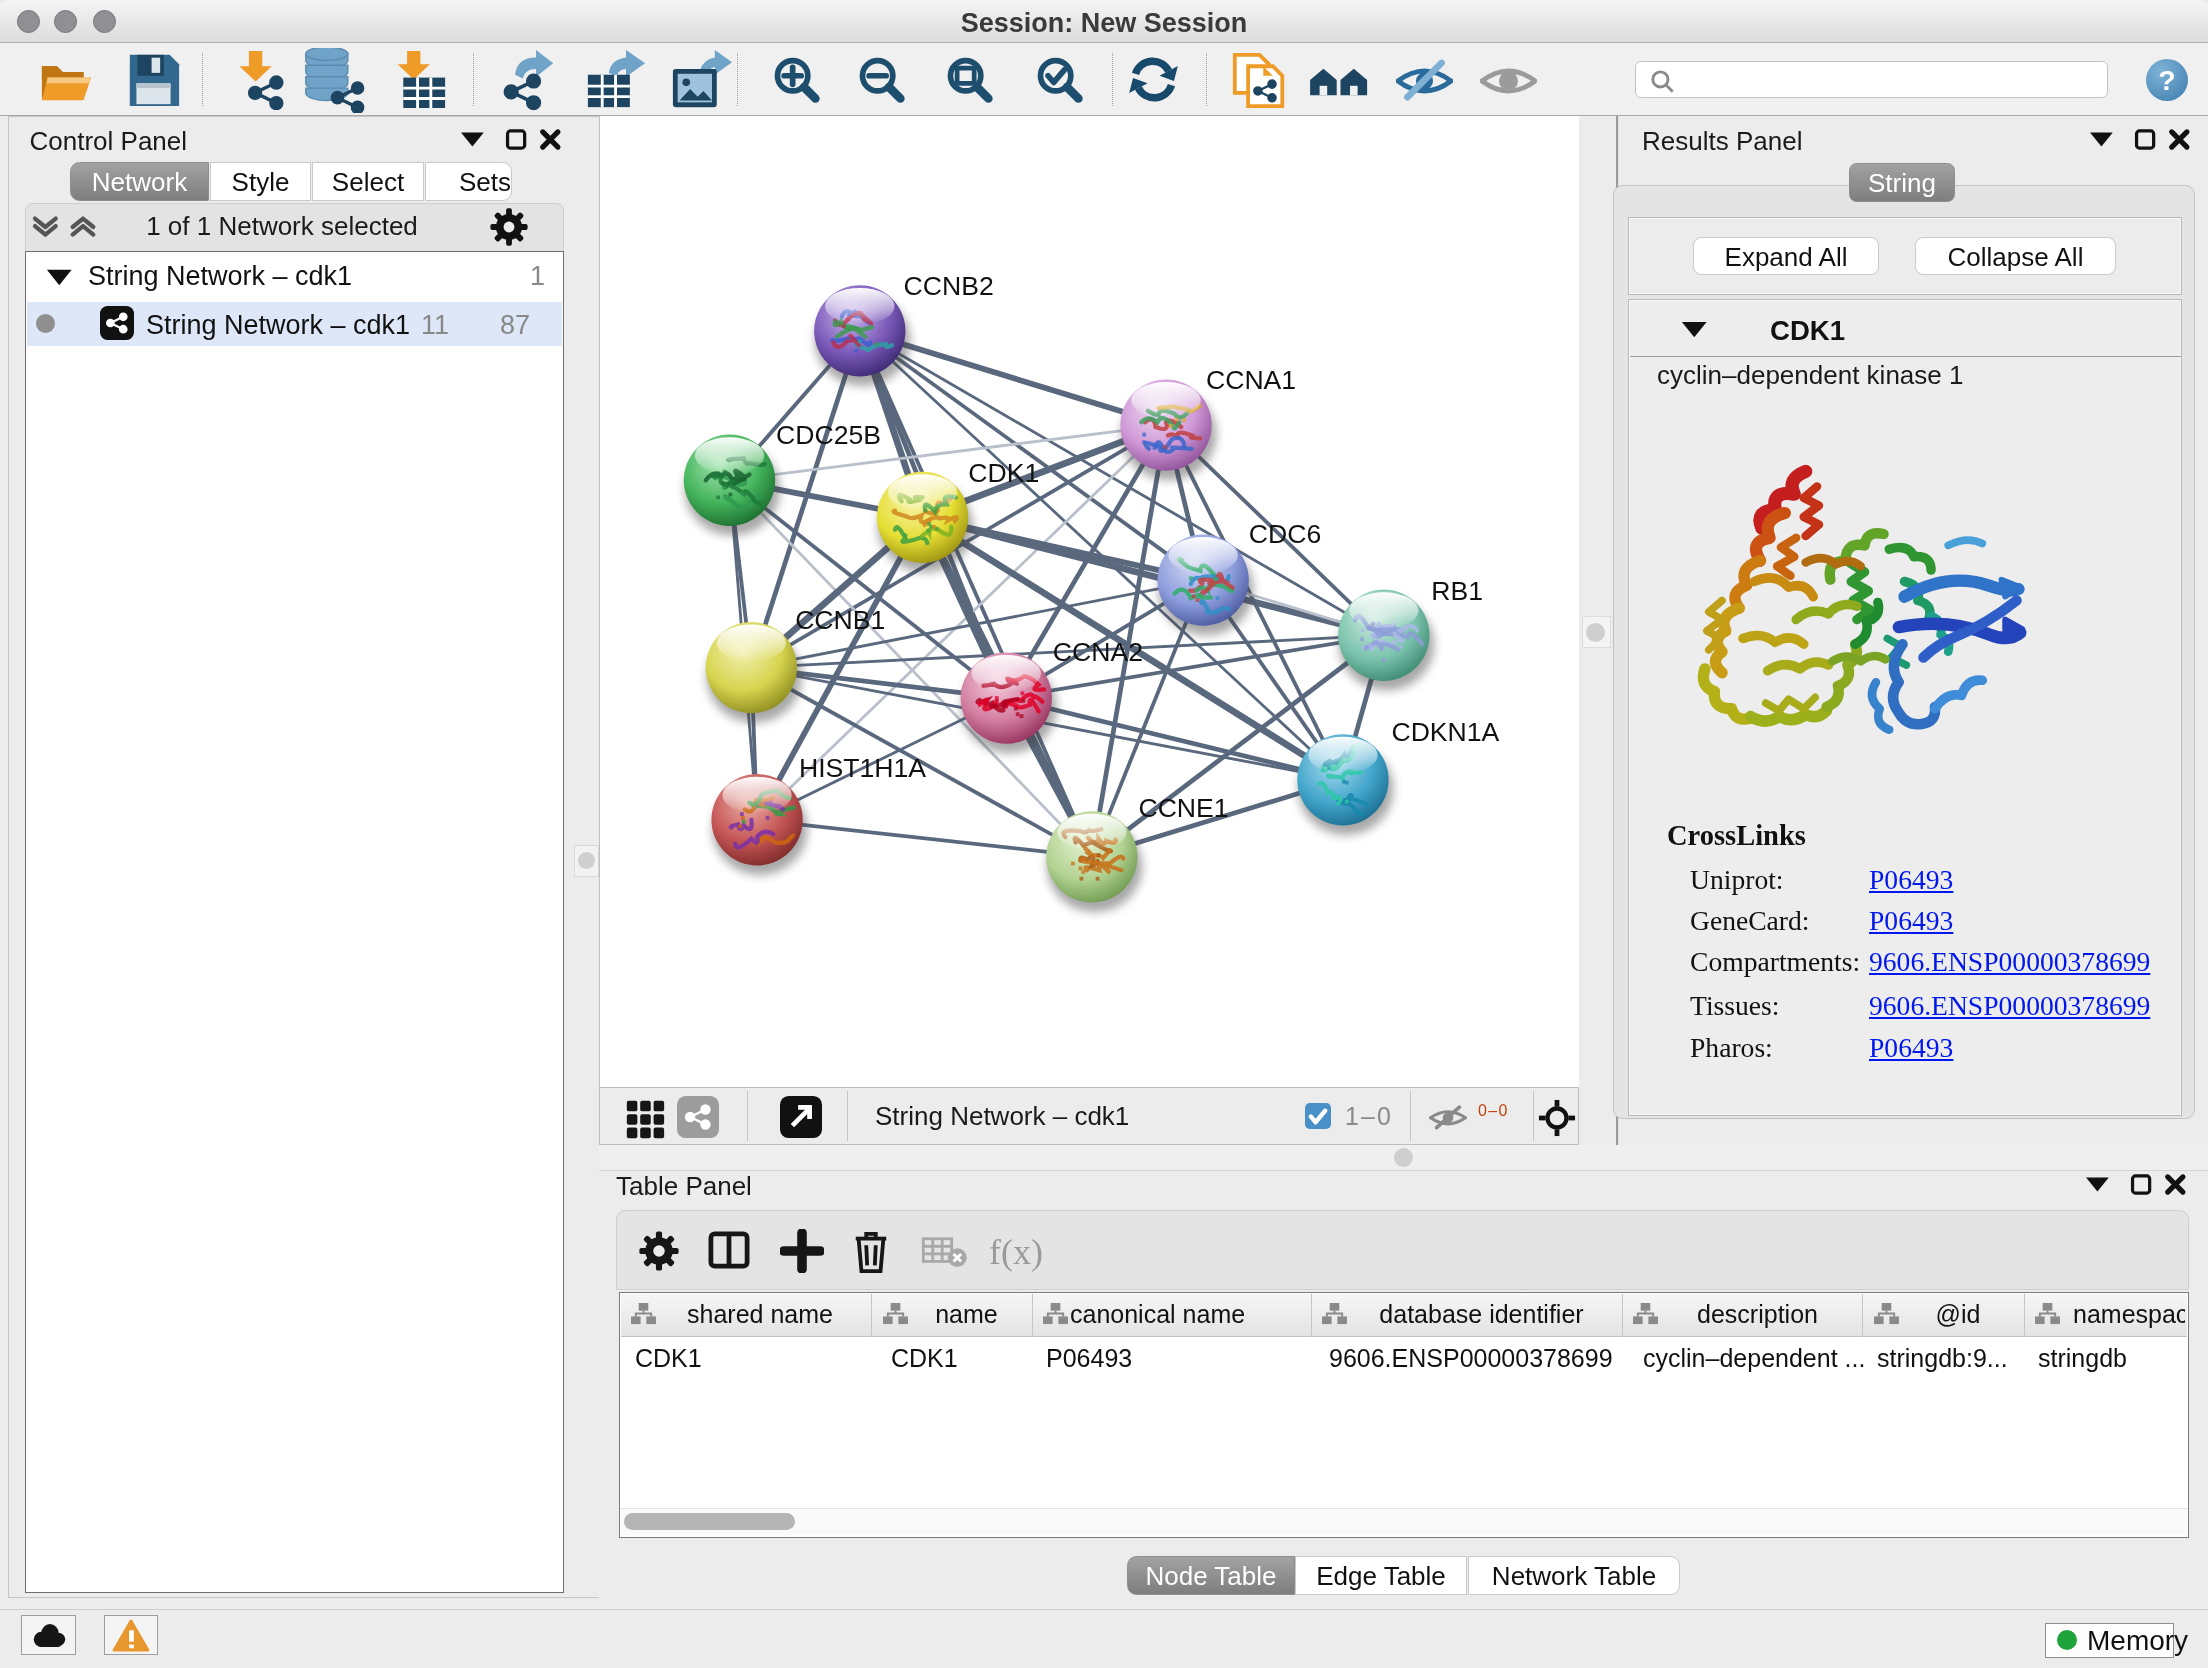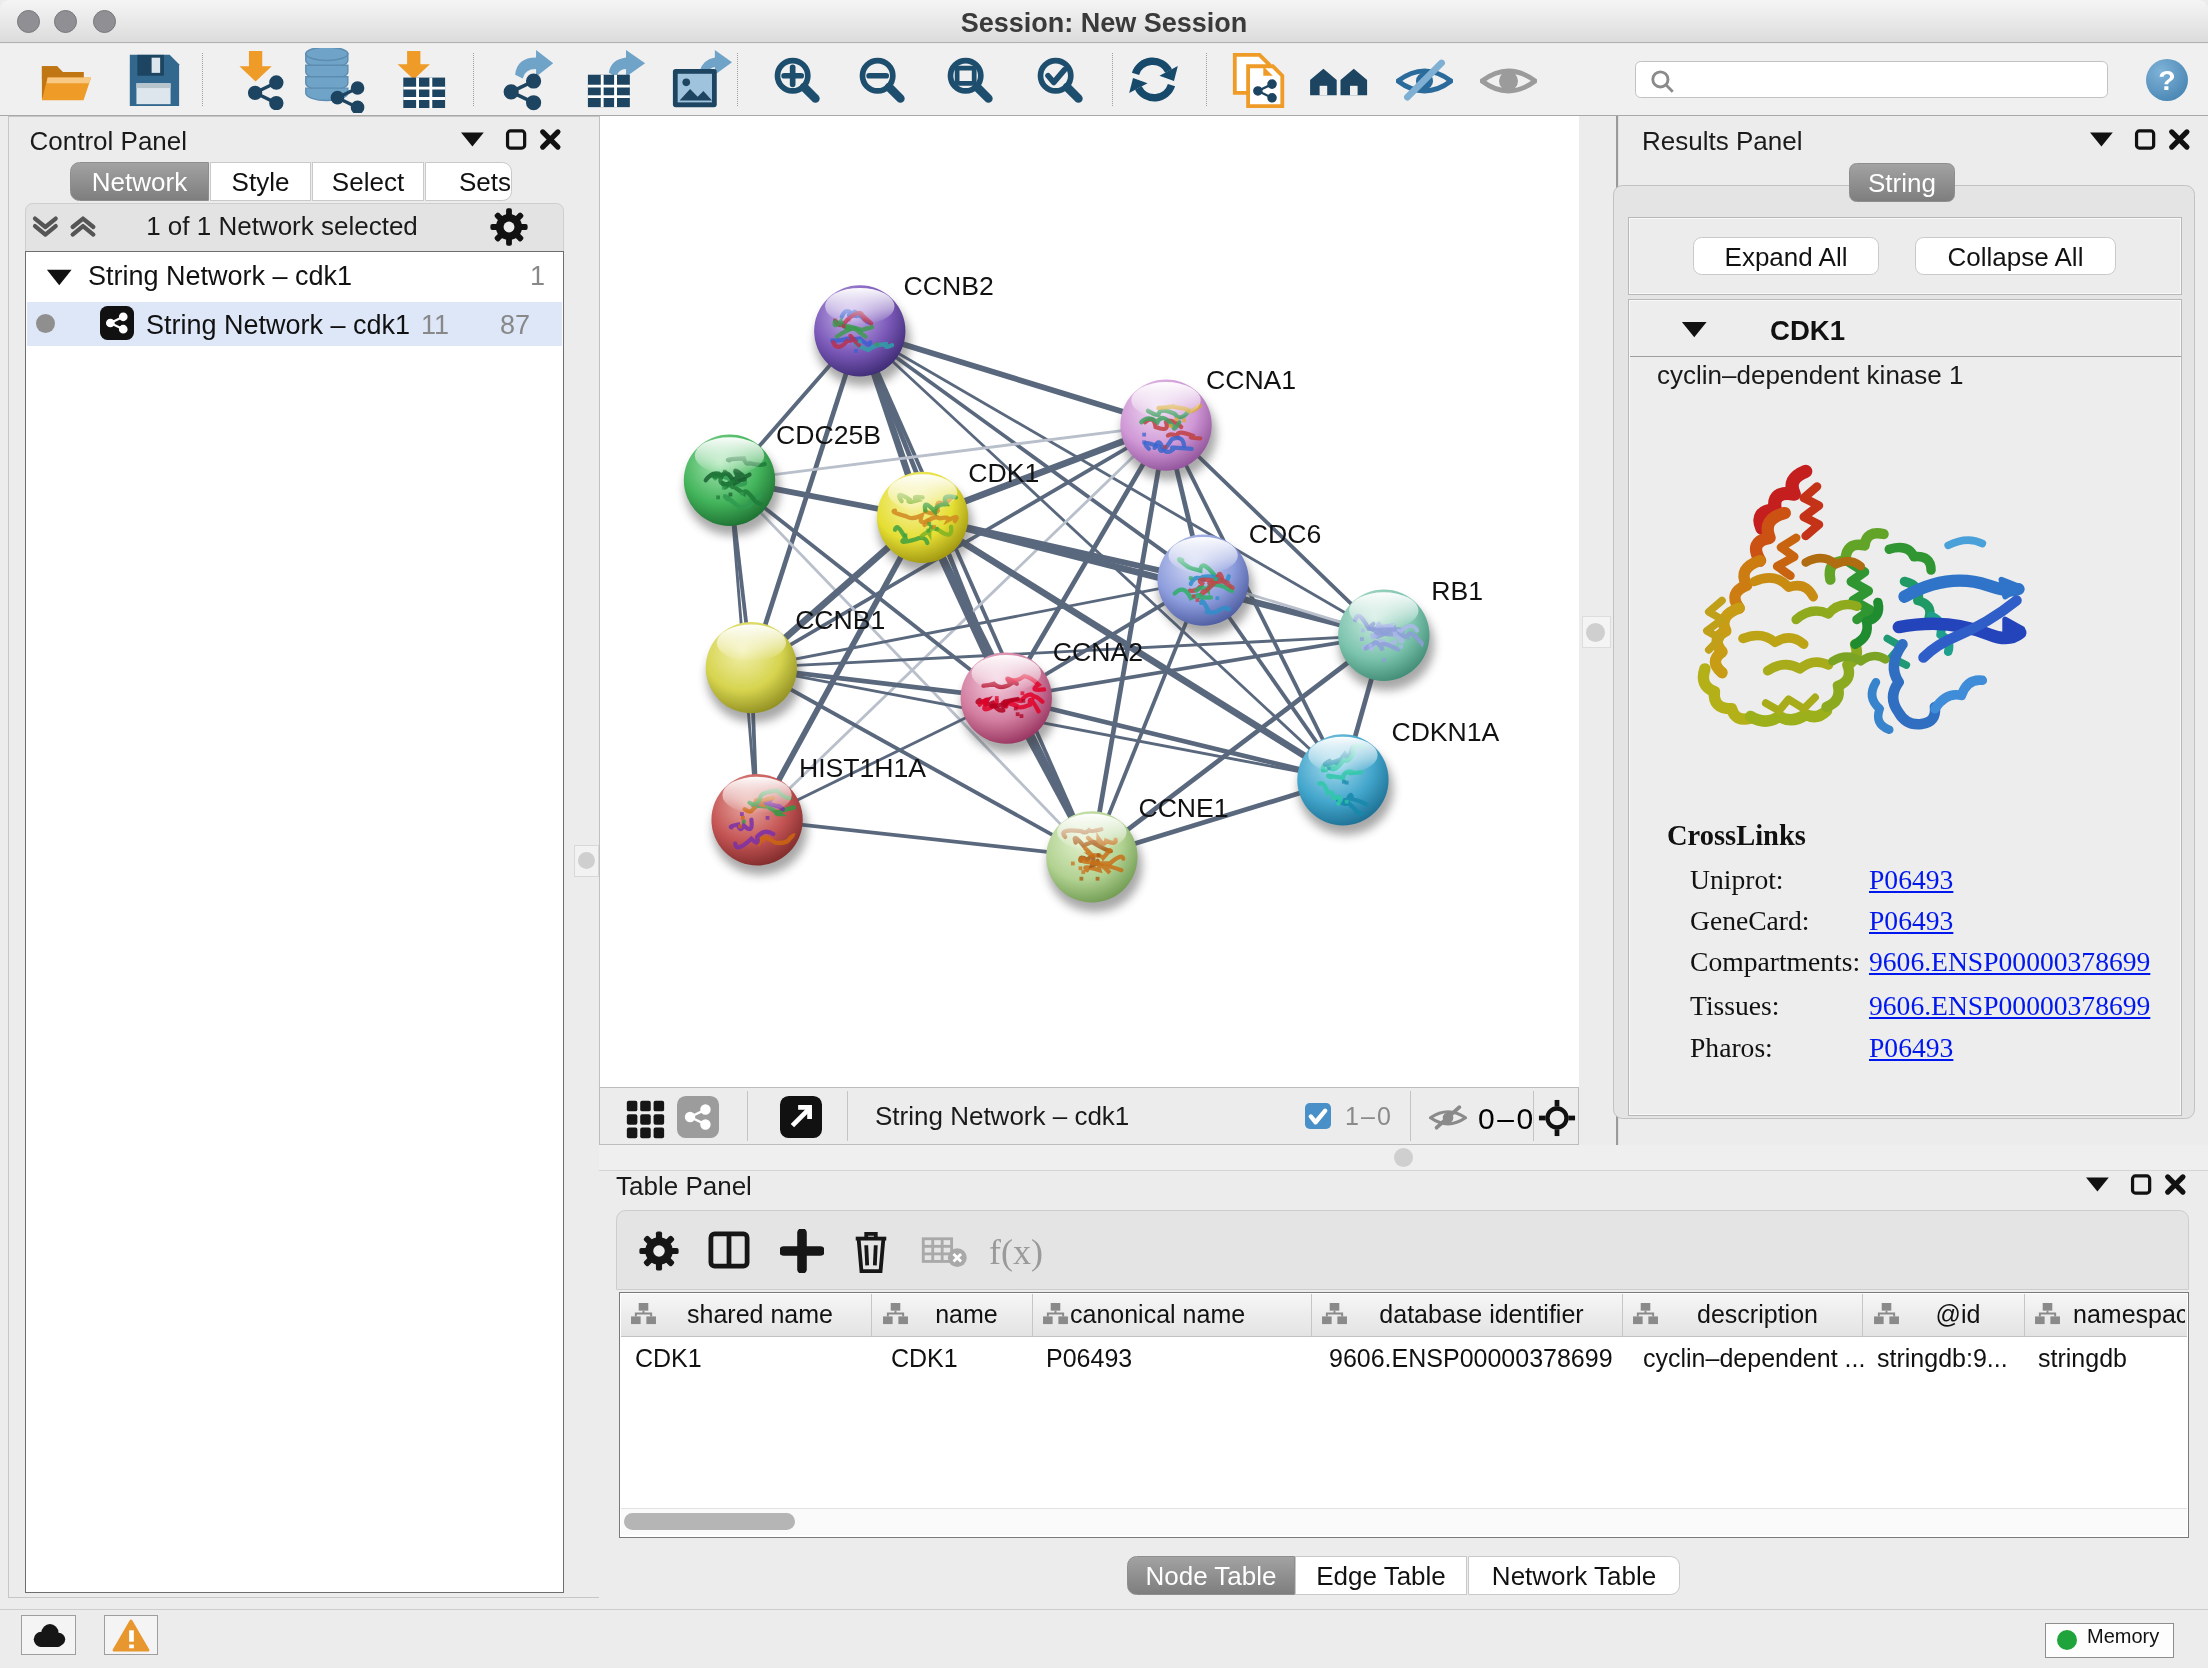--- a/index.html
+++ b/index.html
@@ -636,21 +636,21 @@
 <svg style="position:absolute;left:1305px;top:1103px;" width="26" height="26" viewBox="0 0 27 27">
     <path d="M6 14 l5 6 l10 -12" stroke="#fff" stroke-width="4.5" fill="none" stroke-linecap="round" stroke-linejoin="round"></path>
   </svg>
 <div class="abs" style="left:1345px;top:1102px;font-size:25px;color:#8a8a8a">1 – 0</div>
 <div class="abs" style="left:1410px;top:1091px;width:0;height:50px;border-left:1px solid #c4c4c4"></div>
 <svg style="position:absolute;left:1429px;top:1104px;" width="38" height="27.6" viewBox="0 0 50 36">
     <path d="M2 18 Q25 2 48 18 Q25 34 2 18 Z" fill="none" stroke="#8a8a8a" stroke-width="4"></path>
 <circle cx="25" cy="18" r="7" fill="#8a8a8a"></circle>
 <line x1="10" y1="31" x2="40" y2="4" stroke="#8a8a8a" stroke-width="5" stroke-linecap="round"></line>
   </svg>
-<div class="abs" style="left:1478px;top:1102px;font-size:30px;color:#000000">0 – 0</div>
+<div class="abs" style="left:1478px;top:1102px;font-size:16px;color:#c2410c">0 – 0</div>
 <div class="abs" style="left:1533px;top:1091px;width:0;height:50px;border-left:1px solid #c4c4c4"></div>
 <svg style="position:absolute;left:1538px;top:1099px;" width="38" height="38" viewBox="0 0 40 40">
     <circle cx="20" cy="20" r="10" fill="none" stroke="#111" stroke-width="4.5"></circle>
 <g stroke="#111" stroke-width="5">
       <line x1="20" y1="1" x2="20" y2="8"></line>
 <line x1="20" y1="32" x2="20" y2="39"></line>
       <line x1="1" y1="20" x2="8" y2="20"></line>
       <line x1="32" y1="20" x2="39" y2="20"></line>
     </g>
   </svg>
@@ -895,13 +895,13 @@
     </g>
   </svg>
 <div class="abs" style="left:104px;top:1615px;width:54px;height:40px;background:#f4f4f4;border:1.9px solid #9e9e9e"></div>
 <svg style="position:absolute;left:112px;top:1619px;" width="38" height="34" viewBox="0 0 40 36">
     <path d="M20 2 L38 33 L2 33 Z" fill="#e8962e" stroke="#e8962e" stroke-width="3" stroke-linejoin="round"></path>
 <rect x="18" y="12" width="5" height="12" fill="#fff"></rect>
     <rect x="18" y="27" width="5" height="4" fill="#fff"></rect>
   </svg>
 <div class="abs" style="left:2045px;top:1623px;width:129px;height:35px;background:#fdfdfd;border:1.9px solid #8e8e8e"></div>
 <div class="abs" style="left:2057px;top:1630px;width:20px;height:20px;border-radius:50%;background:#1fa43c"></div>
-<div class="abs" style="left:2087px;top:1625px;font-size:20px">Memory</div>
+<div class="abs" style="left:2087px;top:1625px;font-size:28px">Memory</div>
 
 </body></html>

